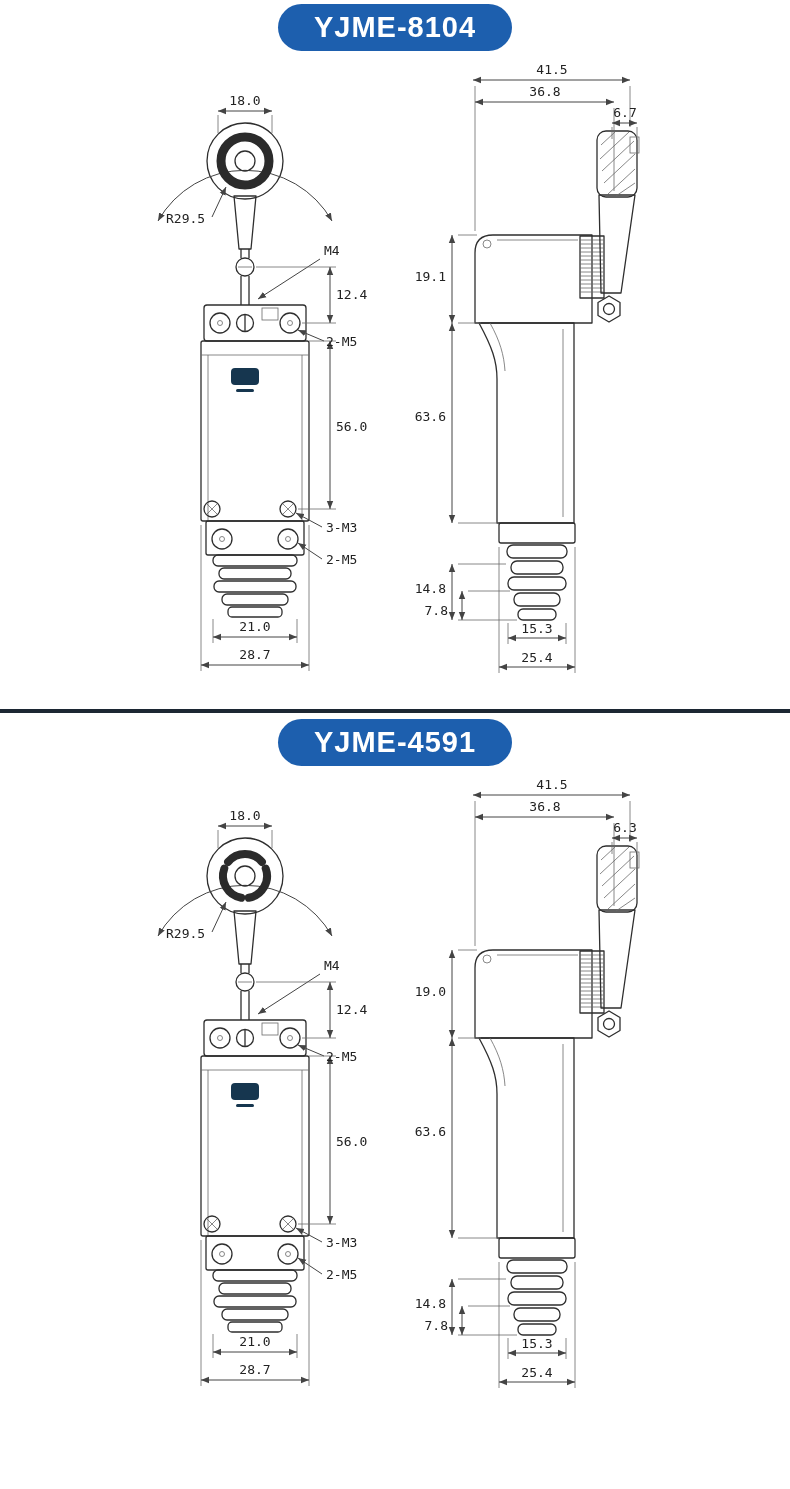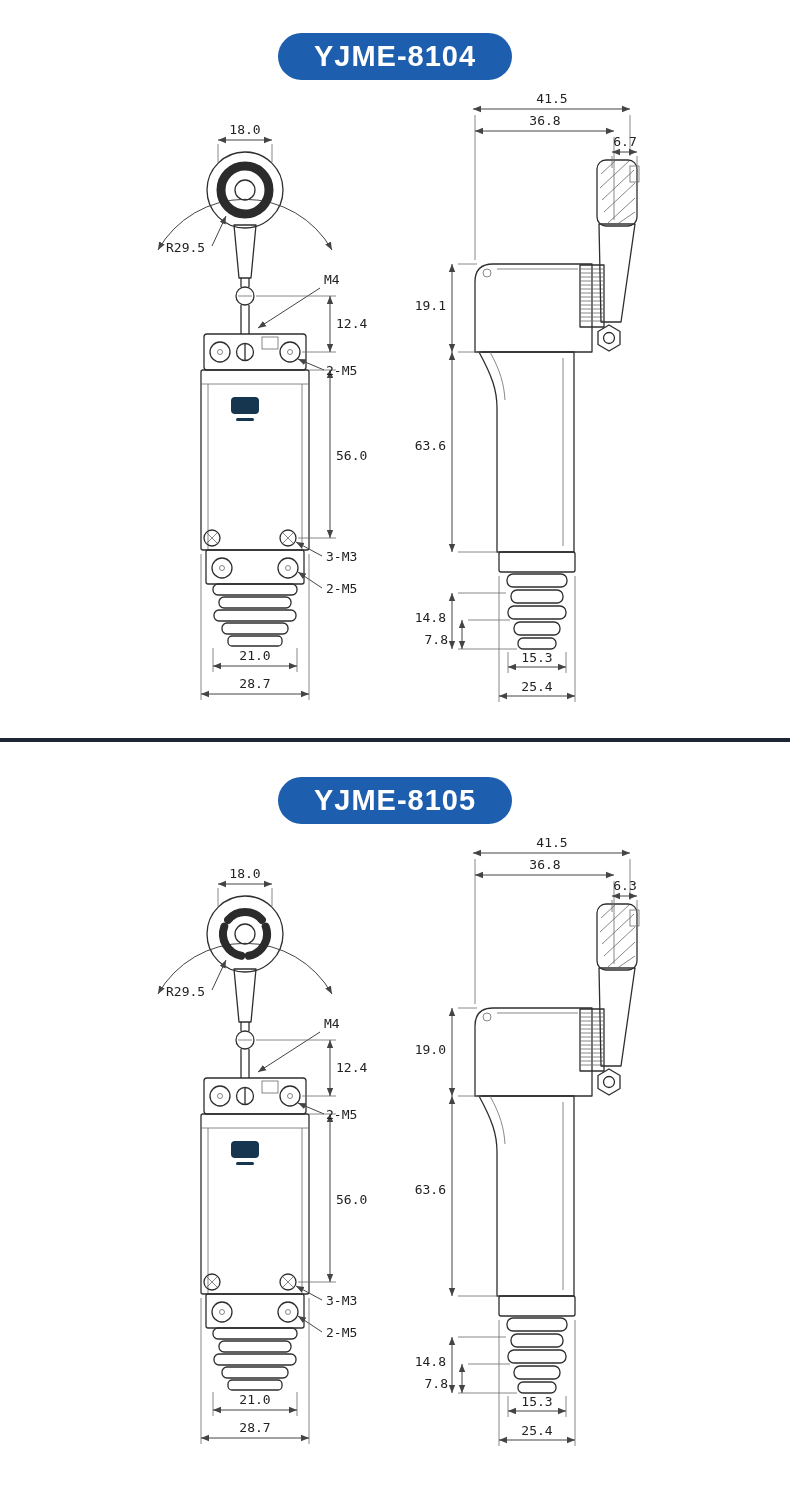--- a/index.html
+++ b/index.html
@@ -1,17 +1,17 @@
 <!DOCTYPE html>
 <html><head>
 <meta charset="utf-8">
 <style>
   html,body{margin:0;padding:0;background:#ffffff;}
   .page{width:790px;min-height:1489px;margin:0 auto;background:#fff;font-family:"Liberation Sans",sans-serif;position:relative;}
-  .model-section{padding-top:33px;}
+  .model-section{padding-top:4px;}
   .badge-row{display:flex;justify-content:center;margin-bottom:2px;}
   .badge{background:#1d5fae;border-radius:26px;padding:7px 36px;}
   .badge-text{color:#ffffff;font-size:29px;font-weight:bold;letter-spacing:1px;font-family:"Liberation Sans",sans-serif;}
   .divider{border-top:4px solid #1c2733;width:100%;margin:6px 0 2px 0;}
   svg.drawing{display:block;width:790px;height:650px;}
   
   .ol{stroke:#2e2e2e;fill:none;stroke-width:1.3;stroke-linejoin:round;}
   .thin{stroke:#6a6a6a;fill:none;stroke-width:0.8;}
   .dim{stroke:#444444;fill:none;stroke-width:1;}
   .dk{fill:#16364f;stroke:none;}
@@ -222,21 +222,21 @@
         <text class="d mid" x="537" y="609">25.4</text>
       </g>
     </svg>
   </section>
 
   <div class="divider"></div>
 
   <section class="model-section">
     <div class="badge-row">
       <div class="badge">
-        <span class="badge-text">YJME-8105</span>
+        <span class="badge-text">YJME-4591</span>
       </div>
     </div>
     <svg class="drawing" viewBox="0 0 790 650">
       <use href="#front-common"></use>
       <use href="#roller-8105"></use>
       <use href="#side-common"></use>
       <g>
         <text class="d mid" x="245" y="52">18.0</text>
         <text class="d" x="166" y="170">R29.5</text>
         <text class="d" x="324" y="202">M4</text>

